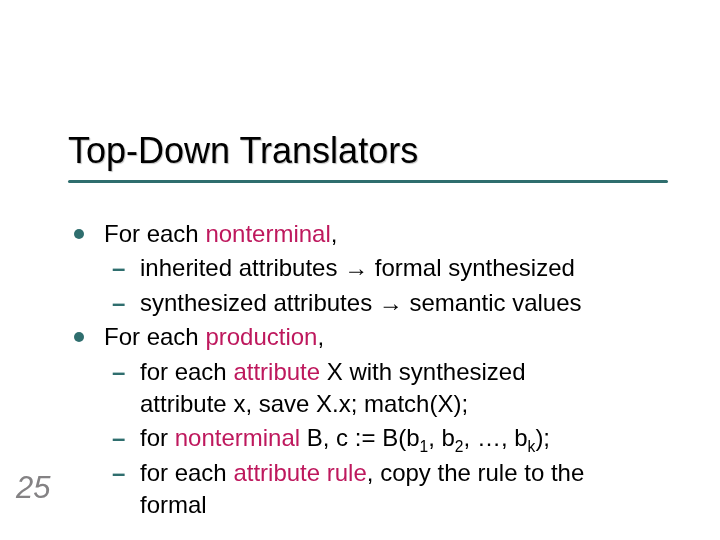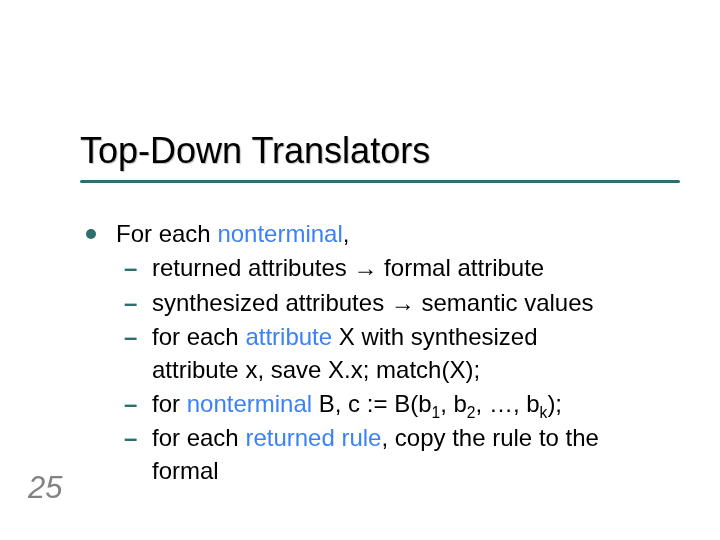--- a/index.html
+++ b/index.html
@@ -9,21 +9,20 @@
     height: 540px;
     background: #ffffff;
     font-family: Arial, Helvetica, sans-serif;
     overflow: hidden;
   }
   .slide {
     position: relative;
     width: 656px;
     height: 540px;
     box-sizing: border-box;
-    margin-left: 12px;
   }
   .title-wrap {
     position: absolute;
     left: 68px;
     top: 130px;
     right: 40px;
   }
   .title {
     font-size: 36px;
     color: #000;
@@ -70,21 +69,21 @@
     margin-bottom: 2px;
   }
   .dash {
     position: absolute;
     left: 44px;
     top: 0;
     color: #2f6e6e;
     font-size: 24px;
     font-weight: bold;
   }
-  .orange { color: #3b82f6; text-align: center; }
+  .orange { color: #be185d; text-align: center; }
   .arrow {
     font-family: "Arial Unicode MS", Arial, sans-serif;
   }
   sub {
     font-size: 0.65em;
     vertical-align: sub;
     line-height: 0;
   }
   .pagenum {
     position: absolute;
@@ -106,41 +105,44 @@
   <div class="title-rule"></div>
 
   <div class="content">
 
     <div class="lvl1">
       <span>For each </span><span class="orange">nonterminal</span><span>,</span>
     </div>
 
     <div class="lvl2">
       <span class="dash">–</span>
-      <span>returned attributes </span><span class="arrow">→</span><span> formal attribute</span>
+      <span>inherited attributes </span><span class="arrow">→</span><span> formal synthesized</span>
     </div>
 
     <div class="lvl2">
       <span class="dash">–</span>
       <span>synthesized attributes </span><span class="arrow">→</span><span> semantic values</span>
     </div>
 
+    <div class="lvl1">
+      <span>For each </span><span class="orange">production</span><span>,</span>
+    </div>
 
     <div class="lvl2">
       <span class="dash">–</span>
       <span>for each </span><span class="orange">attribute</span><span> X with synthesized attribute x, save X.x;  match(X);</span>
     </div>
 
     <div class="lvl2">
       <span class="dash">–</span>
       <span>for </span><span class="orange">nonterminal</span><span> B, c := B(b</span><sub>1</sub><span>, b</span><sub>2</sub><span>, …, b</span><sub>k</sub><span>);</span>
     </div>
 
     <div class="lvl2">
       <span class="dash">–</span>
-      <span>for each </span><span class="orange">returned rule</span><span>, copy the rule to the formal</span>
+      <span>for each </span><span class="orange">attribute rule</span><span>, copy the rule to the formal</span>
     </div>
 
   </div>
 
   <div class="pagenum">25</div>
 
 </div>
 
 </body></html>

